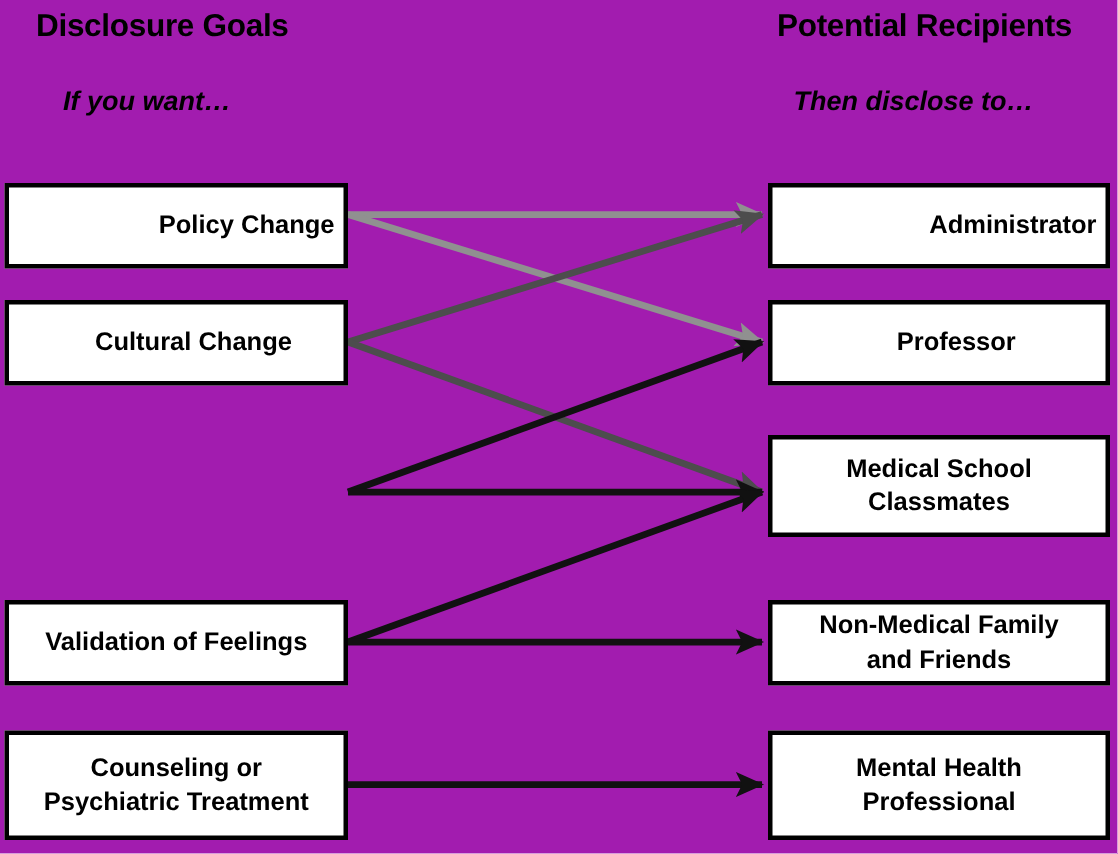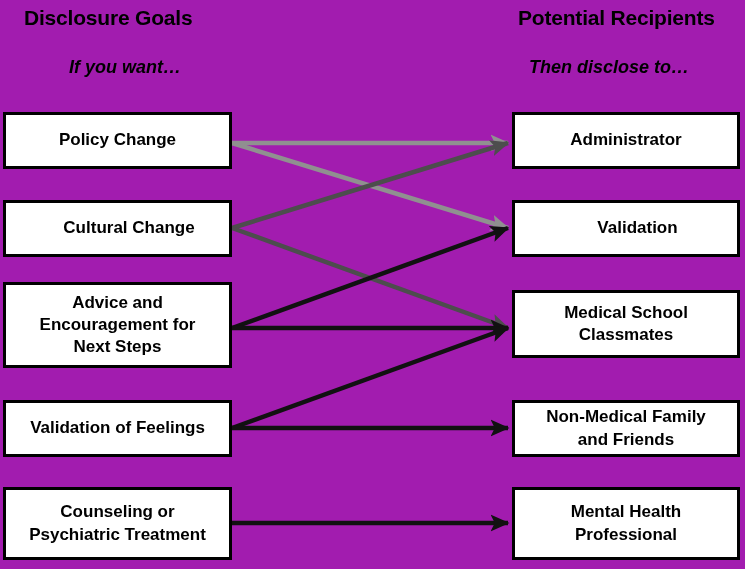--- a/index.html
+++ b/index.html
@@ -31,21 +31,21 @@
   .col-sub {
     position: absolute;
     font-style: italic;
     font-weight: bold;
     font-size: 18px;
     color: #000000;
     white-space: nowrap;
   }
   #title-left  { left: 24px;  top: 6px; }
   #title-right { left: 518px; top: 6px; }
-  #sub-left    { left: 42px;  top: 57px; margin-left: 27px; }
+  #sub-left    { left: 42px;  top: 57px; }
   #sub-right   { left: 529px; top: 57px; }
 
   
   .node {
     position: absolute;
     box-sizing: border-box;
     border: 3px solid #000000;
     background: #ffffff;
     display: flex;
     align-items: center;
@@ -60,21 +60,21 @@
     line-height: 1.30;
     padding: 0 6px;
     white-space: pre-line;
   }
 
   
   .left  { left: 3px;   width: 229px; }
   
   .right { left: 512px; width: 228px; }
 
-  .r1 { top: 112px; height: 57px; }
+  .r1 { top: 122px; height: 57px; justify-content: flex-end; }
   .r2 { top: 200px; height: 57px; padding-left: 23px; }
   .r3 { top: 282px; height: 86px; }
   .r3b{ top: 290px; height: 68px; }
   .r4 { top: 400px; height: 57px; }
   .r5 { top: 487px; height: 73px; }
 
   
   #edges {
     position: absolute;
     left: 0;
@@ -116,38 +116,33 @@
       <line x1="232" y1="428" x2="508" y2="428" stroke="#111111" stroke-width="4.5" marker-end="url(#ah-111111)"></line>
       <line x1="232" y1="523" x2="508" y2="523" stroke="#111111" stroke-width="4.5" marker-end="url(#ah-111111)"></line>
     </svg>
 
   <div class="node left r1">
     <span class="node-label">Policy Change</span>
   </div>
   <div class="node left r2">
     <span class="node-label">Cultural Change</span>
   </div>
-  <div class="node left r3">
-    <span class="node-label">Advice and
-Encouragement for
-Next Steps</span>
-  </div>
   <div class="node left r4">
     <span class="node-label">Validation of Feelings</span>
   </div>
   <div class="node right r1">
     <span class="node-label">Administrator</span>
   </div>
 
   <div class="node left r5">
     <span class="node-label">Counseling or
 Psychiatric Treatment</span>
   </div>
   <div class="node right r2">
-    <span class="node-label">Validation</span>
+    <span class="node-label">Professor</span>
   </div>
   <div class="node right r3b">
     <span class="node-label">Medical School
 Classmates</span>
   </div>
   <div class="node right r4">
     <span class="node-label">Non-Medical Family
 and Friends</span>
   </div>
   <div class="node right r5">

